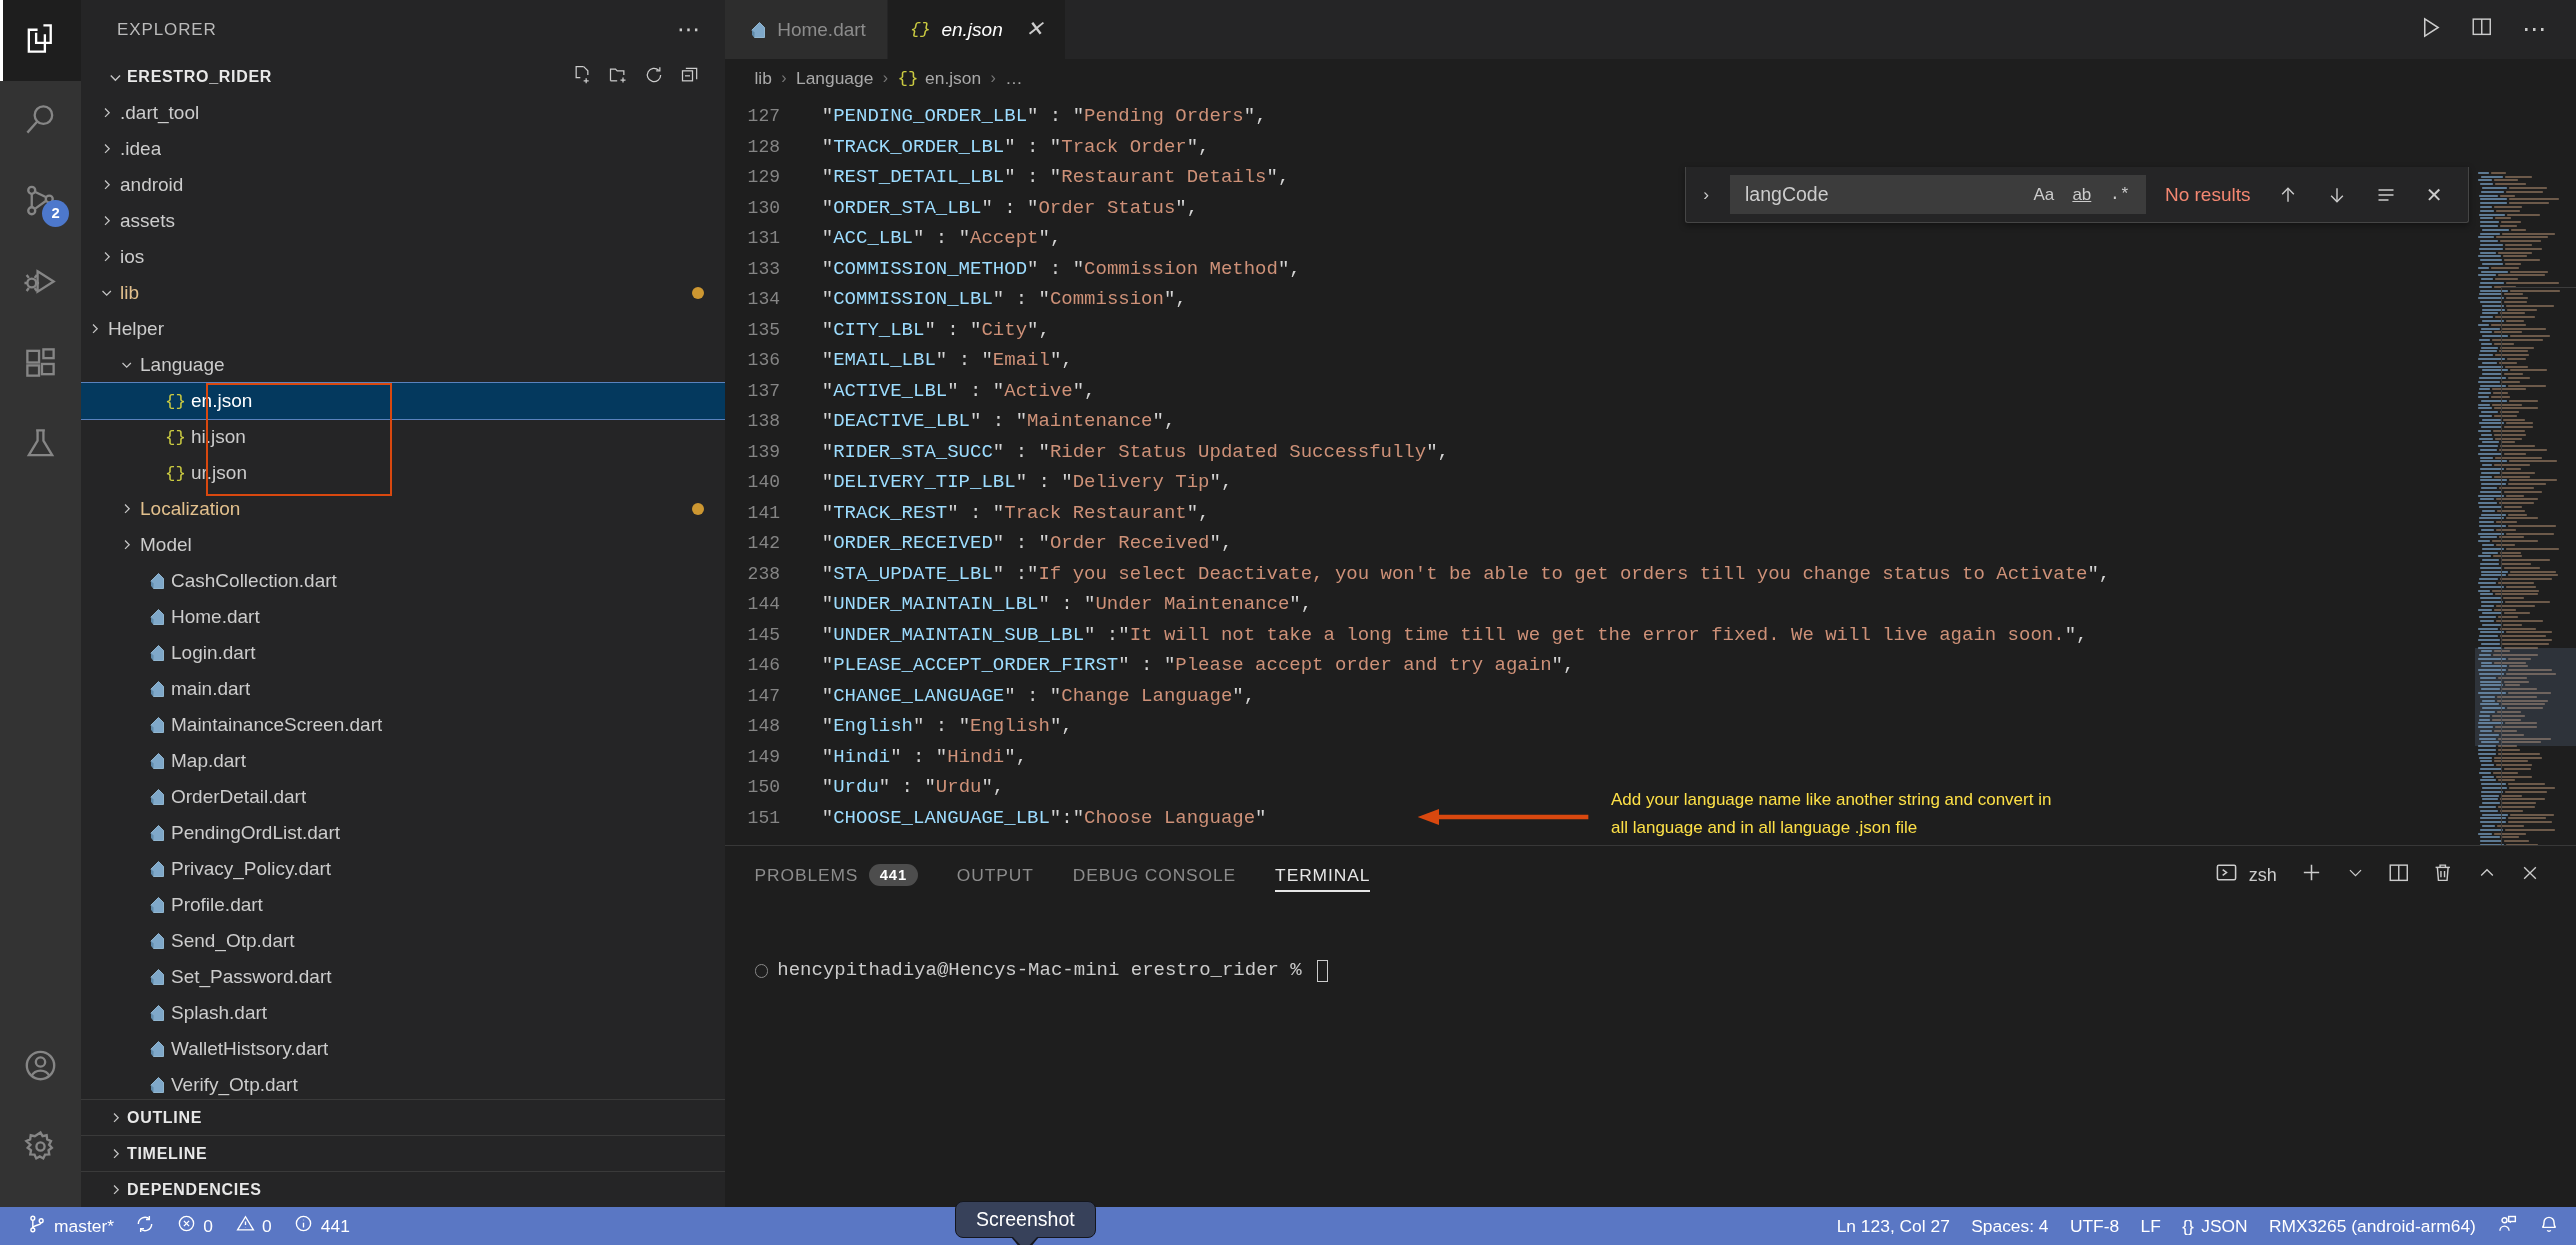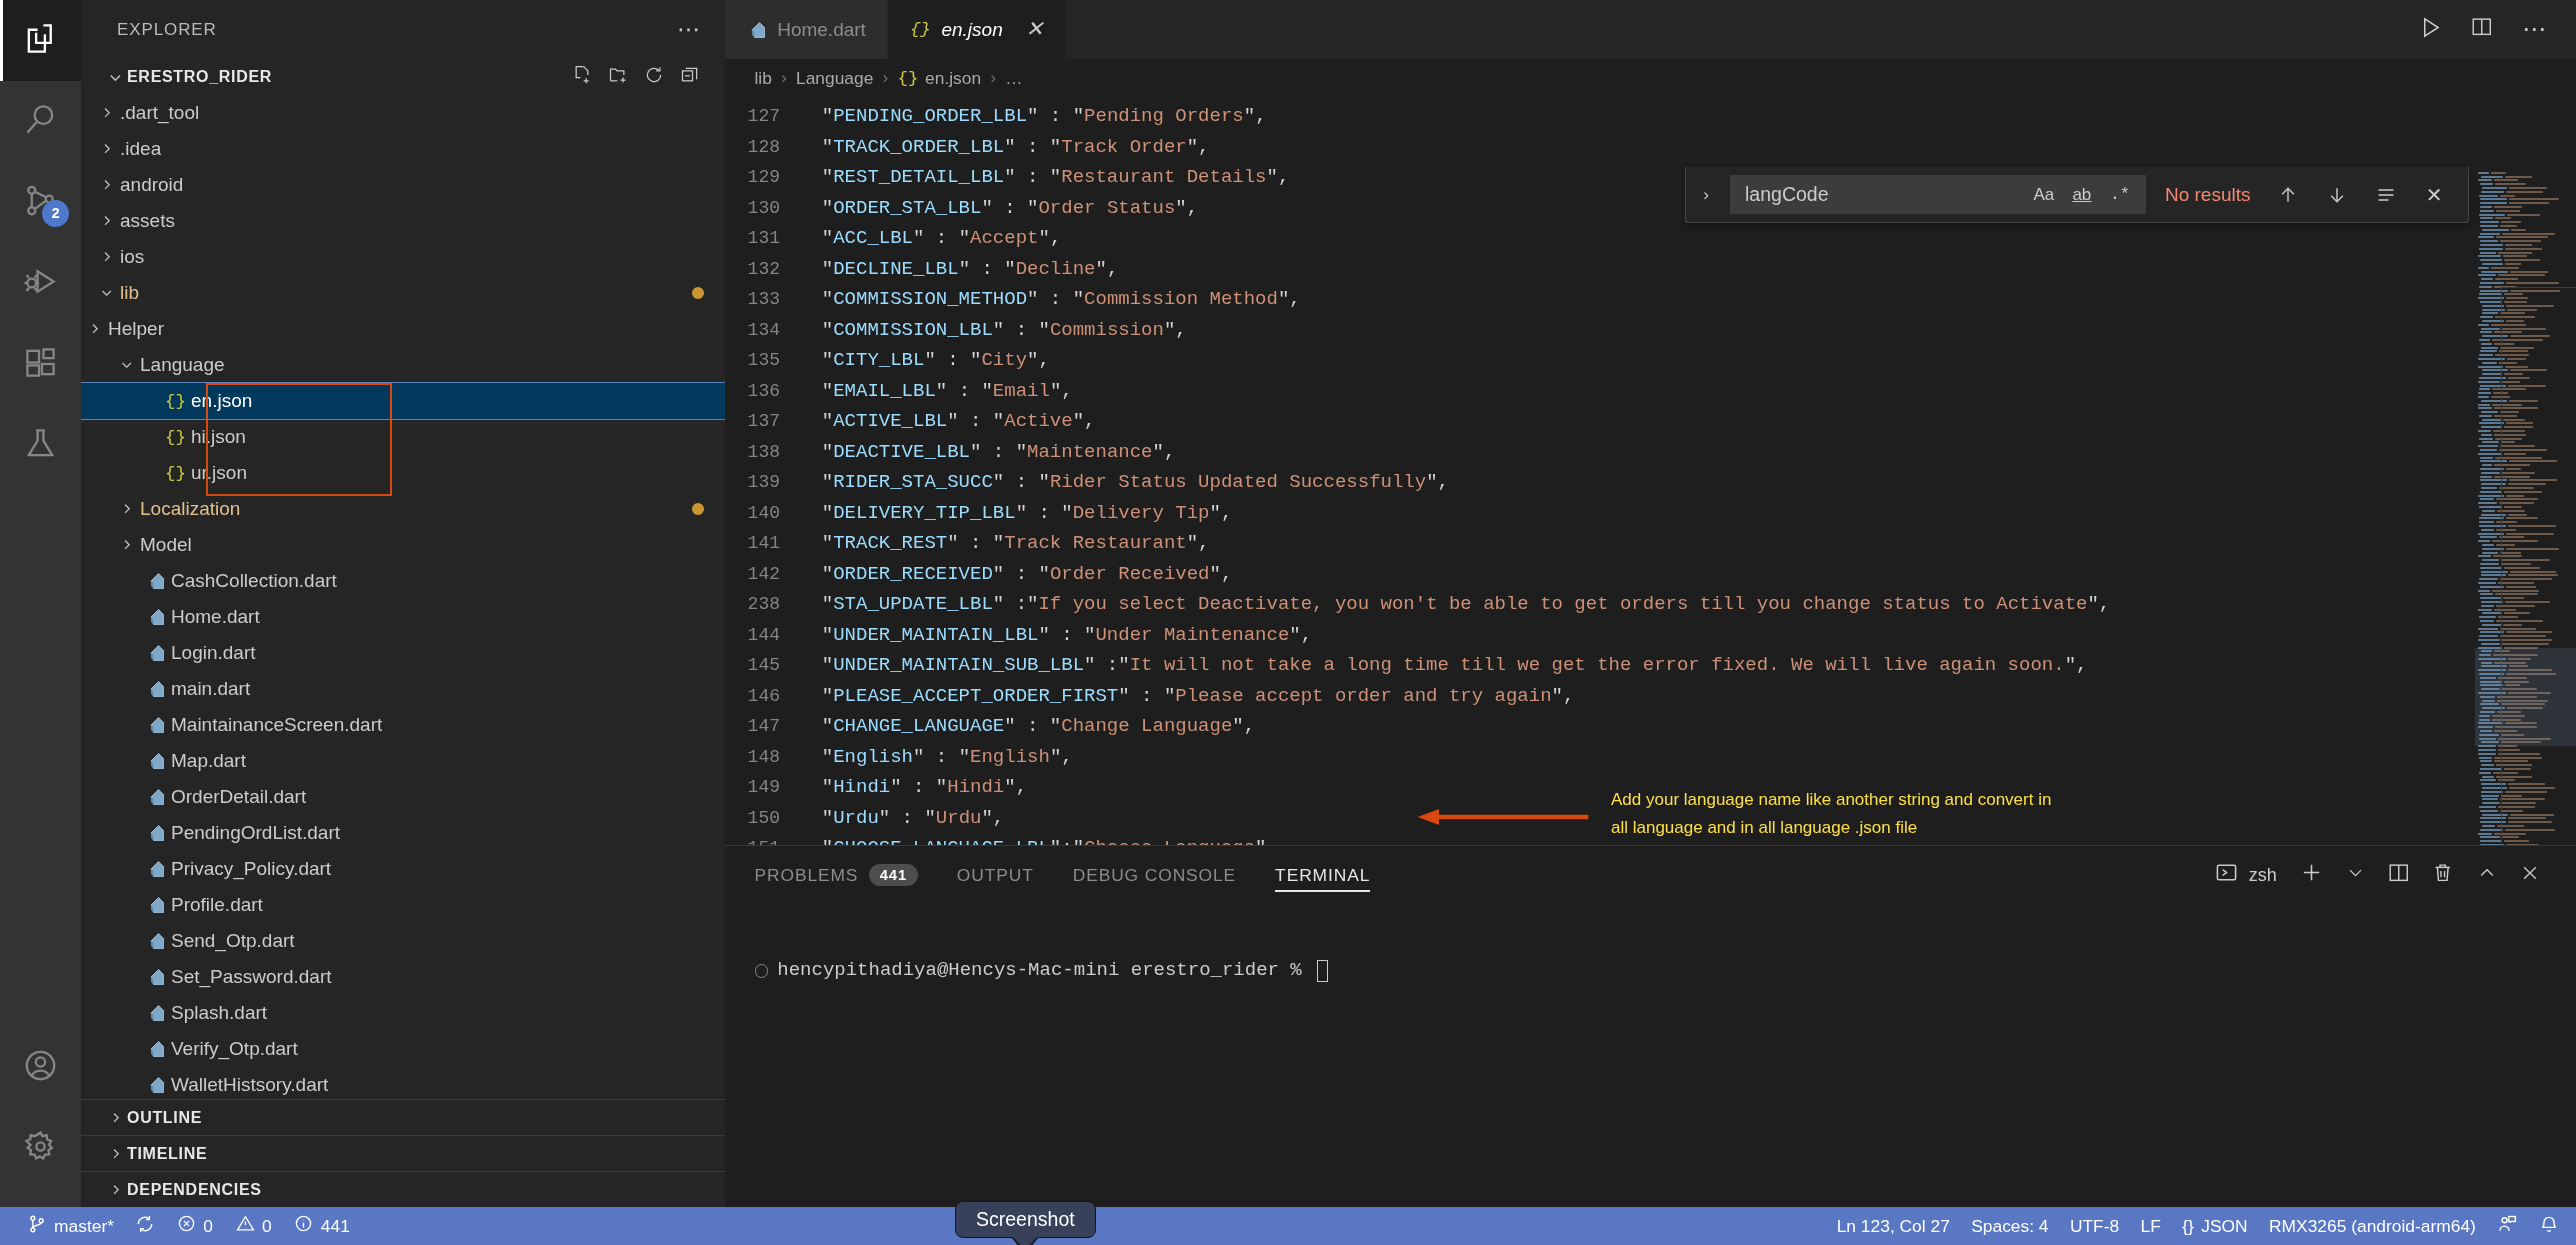--- a/index.html
+++ b/index.html
@@ -545,31 +545,31 @@
             <span class="lbl">Splash.dart</span>
           </div>
           <div class="row" style="padding-left: 32px;">
             <span class="chev"></span>
             <span class="ico">
               <svg width="20" height="20" viewBox="0 0 24 24">
                 <path d="M6 12L15 3l6 6v12H9z" fill="#7fa8c9" stroke="#9ec5e0" stroke-width="1"></path>
                 <path d="M6 12l3 3v6l-3-3z" fill="#5f8aaa"></path>
               </svg>
             </span>
-            <span class="lbl">Verify_Otp.dart</span>
+            <span class="lbl">WalletHistsory.dart</span>
           </div>
           <div class="row" style="padding-left: 32px;">
             <span class="chev"></span>
             <span class="ico">
               <svg width="20" height="20" viewBox="0 0 24 24">
                 <path d="M6 12L15 3l6 6v12H9z" fill="#7fa8c9" stroke="#9ec5e0" stroke-width="1"></path>
                 <path d="M6 12l3 3v6l-3-3z" fill="#5f8aaa"></path>
               </svg>
             </span>
-            <span class="lbl">WalletHistsory.dart</span>
+            <span class="lbl">Verify_Otp.dart</span>
           </div>
           <div class="red-box" style="left: 125px; top: 288px; width: 186px; height: 113px;"></div>
         </div>
 
       <div>
         <div class="sb-foot-section">
           <span class="chev">
             <svg width="13.4" height="13.4" viewBox="0 0 16 16">
                 <path d="M6 3l5 5-5 5" stroke="#c5c5c5" fill="none" stroke-width="1.5"></path>
               </svg>
@@ -655,24 +655,20 @@
               <span class="ln">129</span>
               <span class="ctext"><span class="p">"</span><span class="k">REST_DETAIL_LBL</span><span class="p">"</span><span class="p"> : </span><span class="p">"</span><span class="s">Restaurant Details</span><span class="p">"</span><span class="p">,</span></span>
             </div>
             <div class="cline">
               <span class="ln">130</span>
               <span class="ctext"><span class="p">"</span><span class="k">ORDER_STA_LBL</span><span class="p">"</span><span class="p"> : </span><span class="p">"</span><span class="s">Order Status</span><span class="p">"</span><span class="p">,</span></span>
             </div>
             <div class="cline">
               <span class="ln">131</span>
               <span class="ctext"><span class="p">"</span><span class="k">ACC_LBL</span><span class="p">"</span><span class="p"> : </span><span class="p">"</span><span class="s">Accept</span><span class="p">"</span><span class="p">,</span></span>
-            </div>
-            <div class="cline">
-              <span class="ln">132</span>
-              <span class="ctext"><span class="p">"</span><span class="k">DECLINE_LBL</span><span class="p">"</span><span class="p"> : </span><span class="p">"</span><span class="s">Decline</span><span class="p">"</span><span class="p">,</span></span>
             </div>
             <div class="cline">
               <span class="ln">133</span>
               <span class="ctext"><span class="p">"</span><span class="k">COMMISSION_METHOD</span><span class="p">"</span><span class="p"> : </span><span class="p">"</span><span class="s">Commission Method</span><span class="p">"</span><span class="p">,</span></span>
             </div>
             <div class="cline">
               <span class="ln">134</span>
               <span class="ctext"><span class="p">"</span><span class="k">COMMISSION_LBL</span><span class="p">"</span><span class="p"> : </span><span class="p">"</span><span class="s">Commission</span><span class="p">"</span><span class="p">,</span></span>
             </div>
             <div class="cline">

